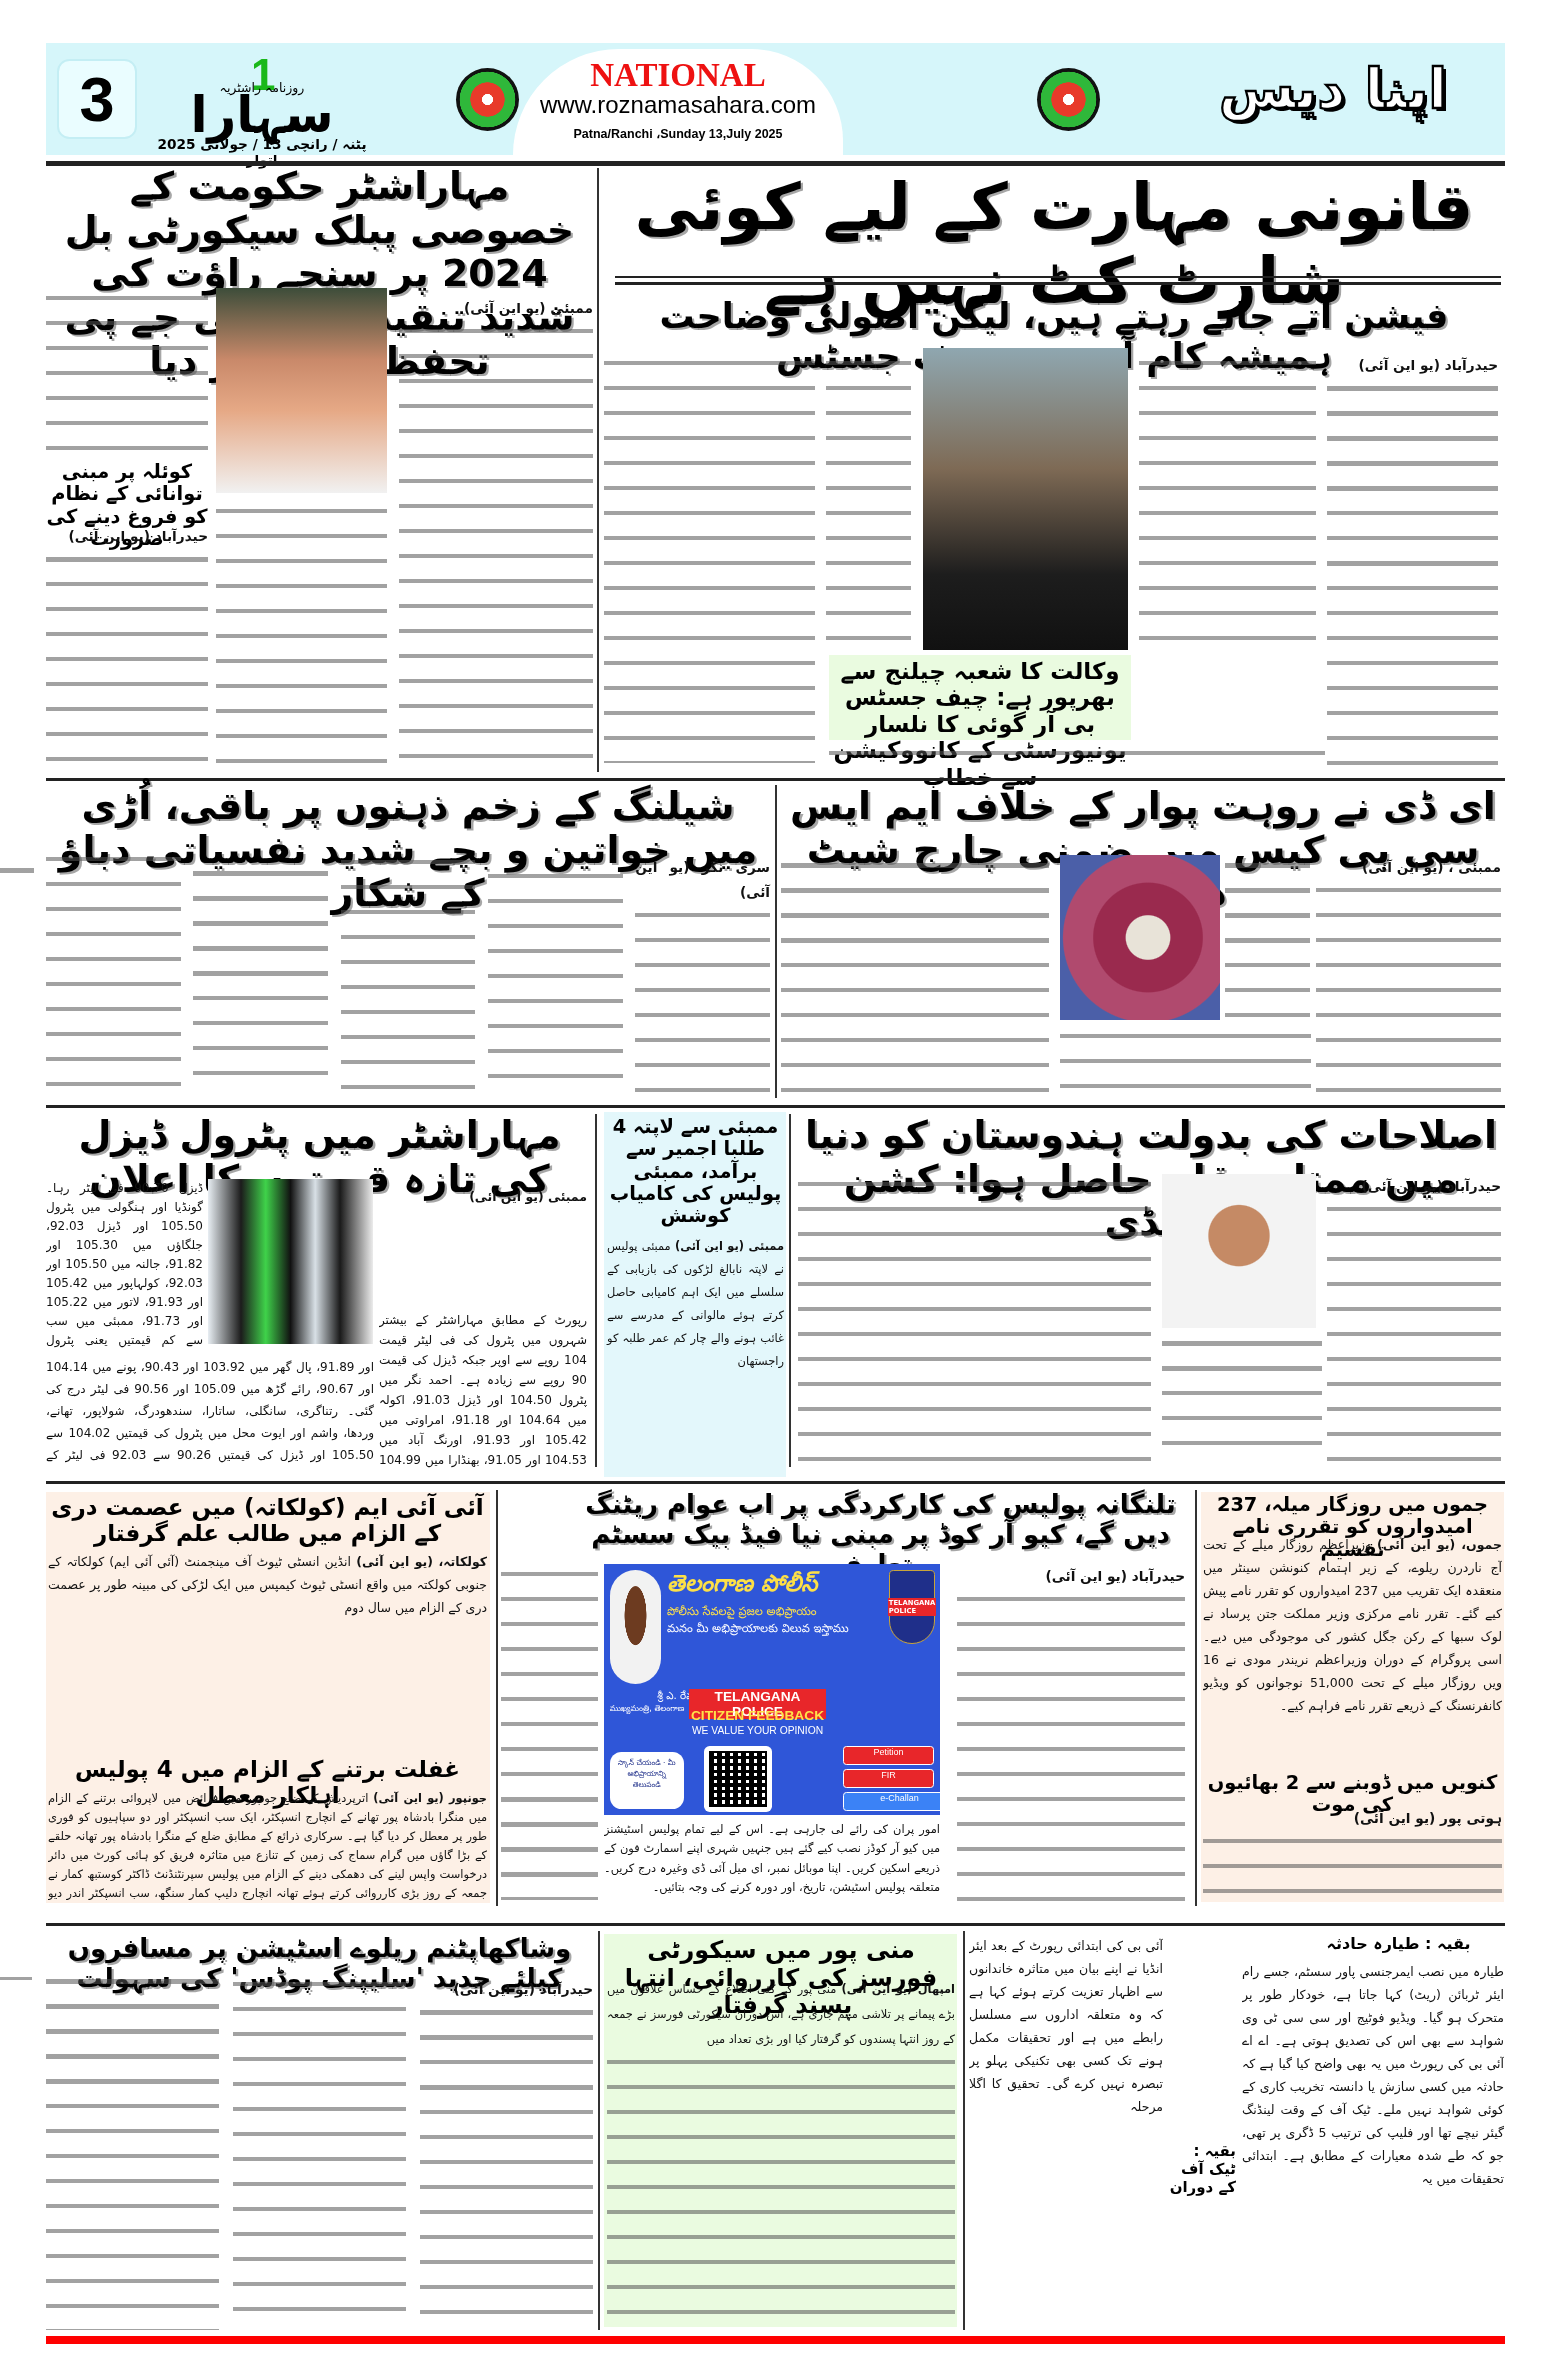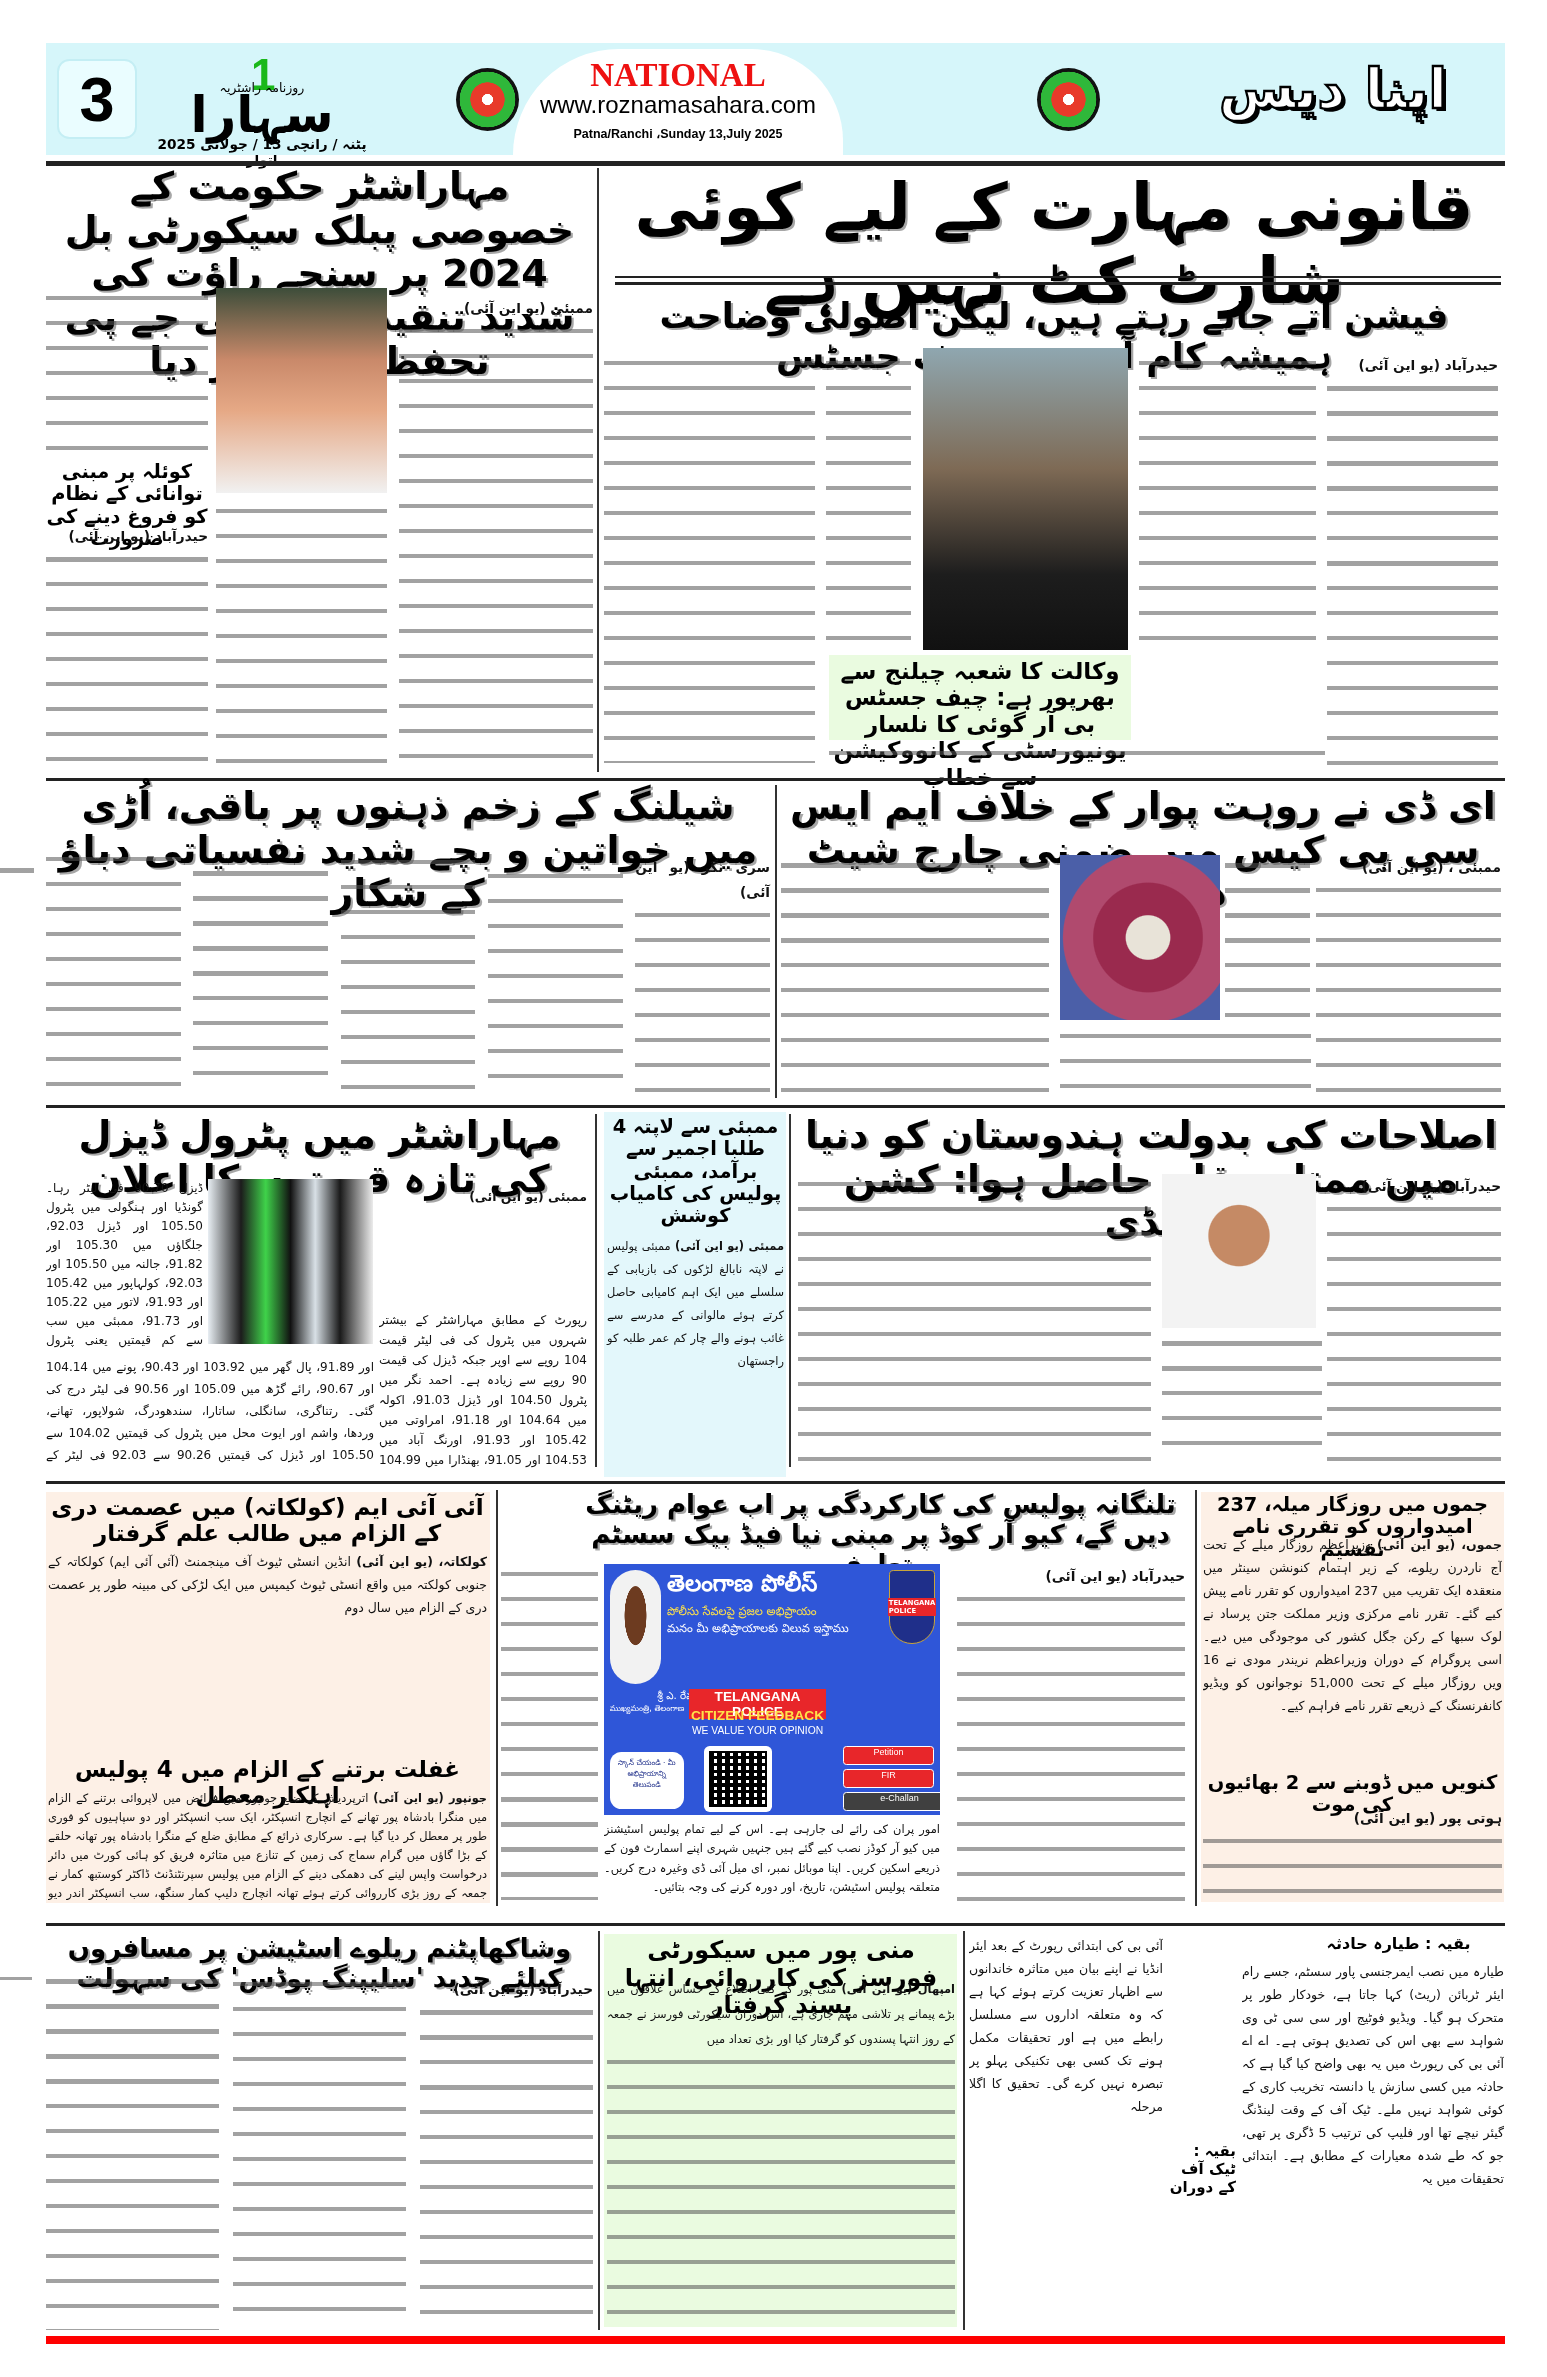--- a/index.html
+++ b/index.html
@@ -174,38 +174,38 @@
   <span class="dateline">ہوتی پور (یو این آئی)</span>
   <div class="lines" style="height:68px;"></div>
 </div>
 
 <div class="abs vrule" style="left:1195px; top:1490px; height:416px;"></div>
 
 <div class="abs head" style="left:570px; top:1490px; width:621px; font-size:26px;">تلنگانہ پولیس کی کارکردگی پر اب عوام ریٹنگ دیں گے، کیو آر کوڈ پر مبنی نیا فیڈ بیک سسٹم متعارف</div>
 
 <div class="abs" style="left:604px; top:1564px; width:336px; height:251px; background:#2f56d8; overflow:hidden;">
   <div class="abs" style="left:5.7px; top:5.7px; width:51px; height:114px; background:radial-gradient(ellipse at 50% 40%, #6d3b20 0 30%, #f2f2f2 31% 100%); border-radius:26px;"></div>
-  <div class="abs" style="left:63px; top:5.7px; width:216px; font-size:23px; font-weight:bold; color:#ffffff;">తెలంగాణ పోలీస్</div>
+  <div class="abs" style="left:63px; top:5.7px; width:216px; font-size:23px; font-weight:bold; color:#fde047;font-style:italic;">తెలంగాణ పోలీస్</div>
   <div class="abs" style="left:63px; top:40px; width:216px; font-size:11.4px; color:#ffe24a;">పోలీసు సేవలపై ప్రజల అభిప్రాయం</div>
   <div class="abs" style="left:63px; top:57px; width:216px; font-size:11.4px; color:#fff;">మనం మీ అభిప్రాయాలకు విలువ ఇస్తాము</div>
   <div class="abs" style="left:285px; top:5.7px; width:46px; height:74px; background:#1f2f8a; border:1.7px solid #c9a43a; border-radius:4.6px 4.6px 23px 23px; display:flex; align-items:center; justify-content:center;">
     <span style="background:#e8262a; color:#fff; font-size:6.8px; font-weight:bold; padding:1.1px;">TELANGANA POLICE</span>
   </div>
   <div class="abs" style="left:5.7px; top:125px; width:114px; font-size:10.3px; color:#fff;text-align:right;">శ్రీ ఎ. రేవంత్ రెడ్డి</div>
   <div class="abs" style="left:5.7px; top:140px; width:114px; font-size:8px; color:#fff;">ముఖ్యమంత్రి, తెలంగాణ</div>
   <div class="abs" style="left:85px; top:125px; width:137px; background:#e8262a; color:#fff; font-family:'Liberation Sans',sans-serif; font-weight:bold; font-size:13.7px; text-align:center;">TELANGANA POLICE</div>
   <div class="abs" style="left:85px; top:144px; width:137px; color:#ffe24a; font-family:'Liberation Sans',sans-serif; font-weight:bold; font-size:13.7px; text-align:center;">CITIZEN FEEDBACK</div>
   <div class="abs" style="left:85px; top:161px; width:137px; color:#fff; font-family:'Liberation Sans',sans-serif; font-size:10.3px; text-align:center;">WE VALUE YOUR OPINION</div>
   <div class="abs" style="left:5.7px; top:188px; width:74px; height:57px; background:#fff; border-radius:11.4px; font-size:7.4px; color:#1f2f8a; padding:5.7px; text-align:center;">స్కాన్ చేయండి · మీ అభిప్రాయాన్ని తెలుపండి</div>
   <div class="abs" style="left:100px; top:182px; width:68px; height:66px; background:#fff; border-radius:5.7px; padding:4.6px;">
     <div style="width:100%; height:100%; background: repeating-linear-gradient(90deg,#000 0 4.6px,#fff 4.6px 8px), repeating-linear-gradient(0deg,#000 0 3.4px,#fff 3.4px 6.8px); background-blend-mode: multiply;"></div>
   </div>
   <div class="abs" style="left:239px; top:182px; width:91px; height:19.4px; background:#e8262a; border:1.1px solid #fff; border-radius:3.4px; color:#fff; text-align:center; font-size:9px; font-family:'Liberation Sans',sans-serif;"><span>Petition</span></div>
   <div class="abs" style="left:239px; top:205px; width:91px; height:19.4px; background:#e8262a; border:1.1px solid #fff; border-radius:3.4px; color:#fff; text-align:center; font-size:9px; font-family:'Liberation Sans',sans-serif;"><span>FIR</span></div>
-  <div class="abs" style="left:239px; top:228px; width:113px; height:19.4px; background:#404040; border:1.1px solid #fff; border-radius:3.4px; color:#fff; text-align:center; font-size:9px; font-family:'Liberation Sans',sans-serif;"><span>e-Challan</span></div>
+  <div class="abs" style="left:239px; top:228px; width:113px; height:19.4px; background:#3b82f6; border:1.1px solid #fff; border-radius:3.4px; color:#fff; text-align:center; font-size:9px; font-family:'Liberation Sans',sans-serif;"><span>e-Challan</span></div>
 </div>
 
 <div class="abs body-text" style="left:957px; top:1564px; width:228px; height:336px;">
   <span class="dateline">حیدرآباد (یو این آئی)</span>
   <div class="lines" style="height:313px;"></div>
 </div>
 <div class="abs body-text" style="left:604px; top:1820px; width:336px; height:80px; font-size:11.4px; line-height:19.4px; overflow:hidden;">امور پران کی رائے لی جارہی ہے۔ اس کے لیے تمام پولیس اسٹیشنز میں کیو آر کوڈز نصب کیے گئے ہیں جنہیں شہری اپنے اسمارٹ فون کے ذریعے اسکین کریں۔ اپنا موبائل نمبر، ای میل آئی ڈی وغیرہ درج کریں۔ متعلقہ پولیس اسٹیشن، تاریخ، اور دورہ کرنے کی وجہ بتائیں۔</div>
 <div class="abs body-text" style="left:501px; top:1564px; width:97px; height:336px;">
     <div class="lines" style="height:336px;"></div>
   </div>

